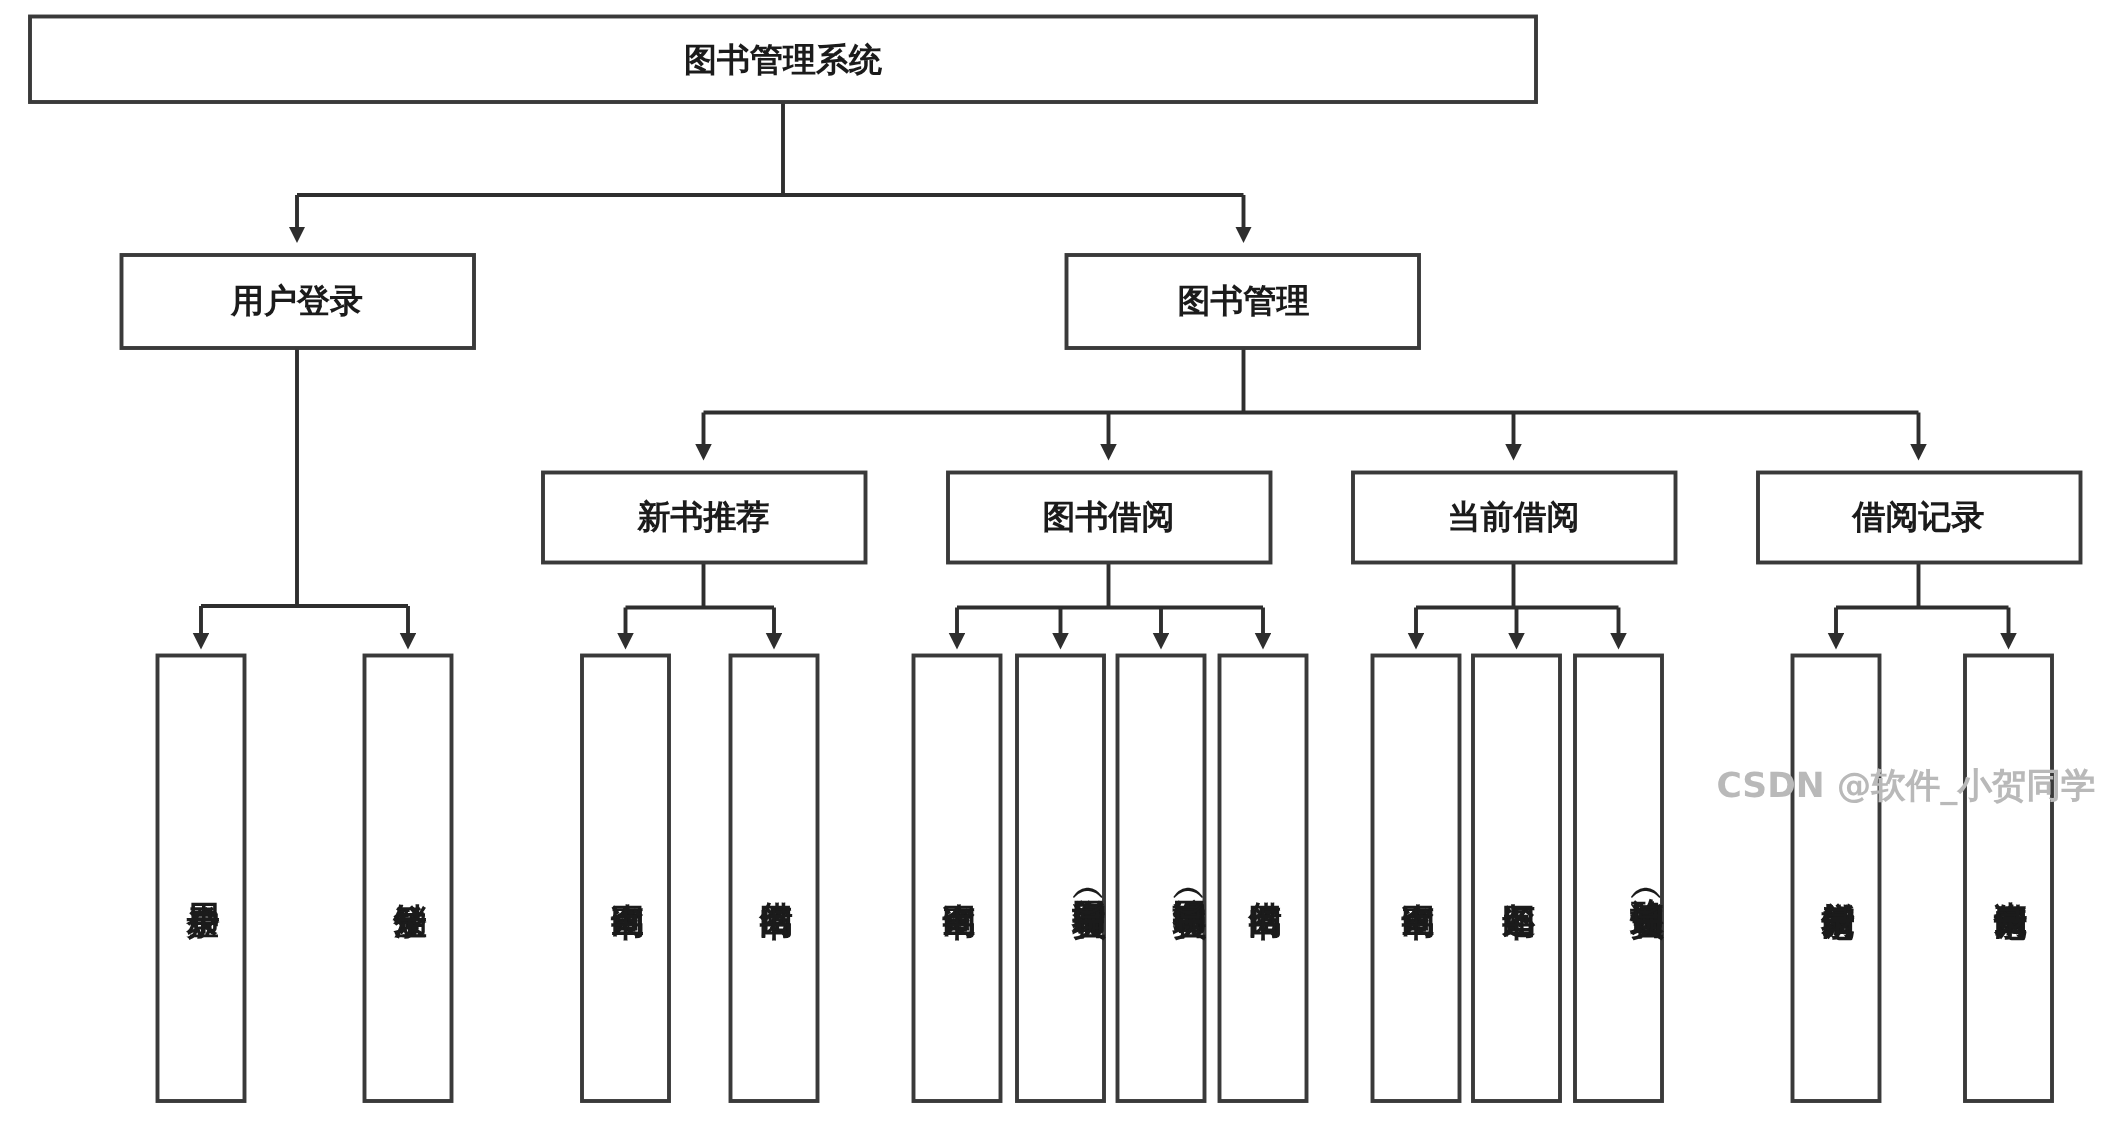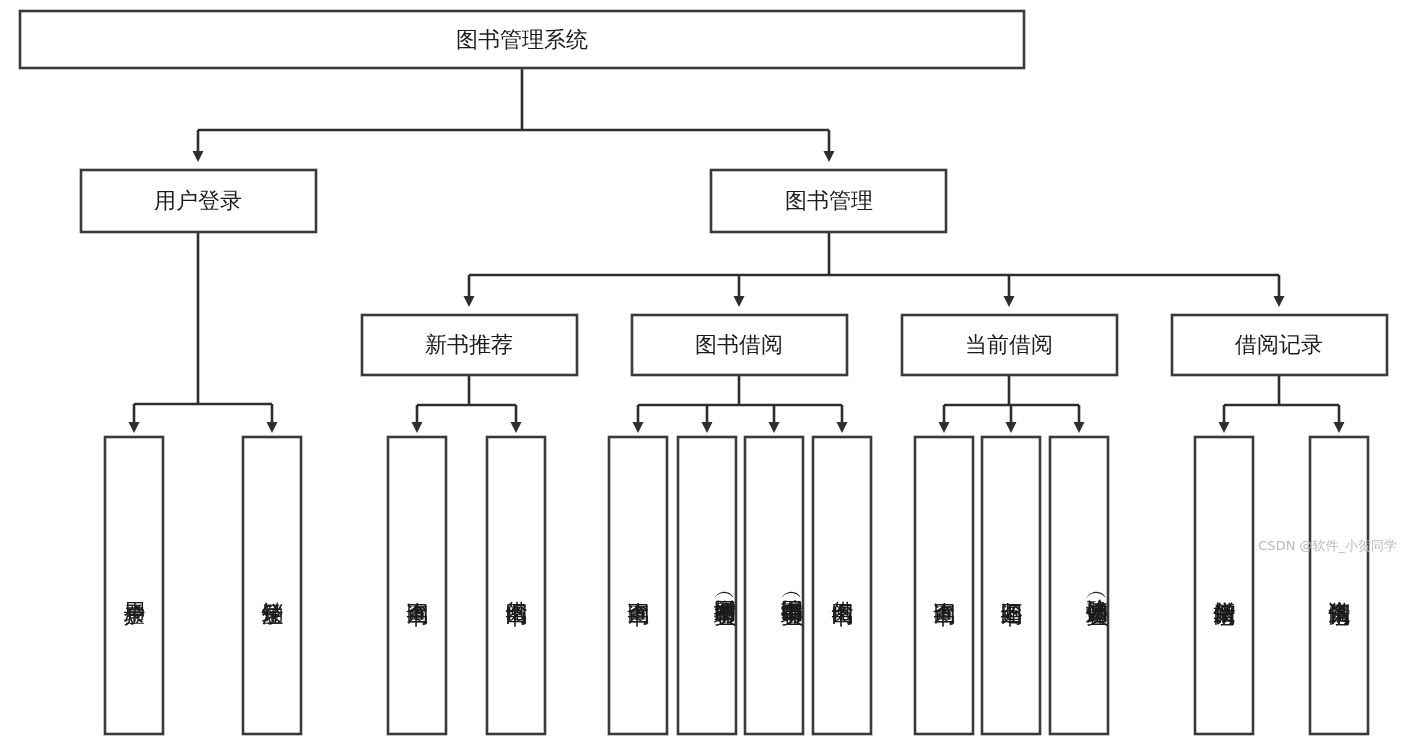--- a/index.html
+++ b/index.html
@@ -11,20 +11,21 @@
     width: 1405px;
     height: 747px;
     font-family: "DejaVu Sans", "Liberation Sans", sans-serif;
     overflow: hidden;
   }
   #diagram-root {
     position: relative;
     width: 1405px;
     height: 561px;
     background: #ffffff;
+    font-weight: bold;
   }
   svg.flow {
     position: absolute;
     left: 0;
     top: 0;
     width: 1405px;
     height: 747px;
   }
   .node-rect {
     fill: #ffffff;
@@ -57,23 +58,23 @@
     letter-spacing: 1px;
     display: flex;
     align-items: center;
     justify-content: center;
     white-space: nowrap;
     pointer-events: none;
   }
   .watermark {
     position: absolute;
     right: 8px;
-    bottom: 6px;
+    bottom: 22px;
     font-family: "DejaVu Sans", "Liberation Sans", sans-serif;
-    font-size: 13px;
+    font-size: 23px;
     color: #b9b9b9;
     white-space: nowrap;
   }
 </style>
 </head>
 <body>
 
 <div id="diagram-root">
 
   <svg class="flow" viewBox="0 0 1405 747">

